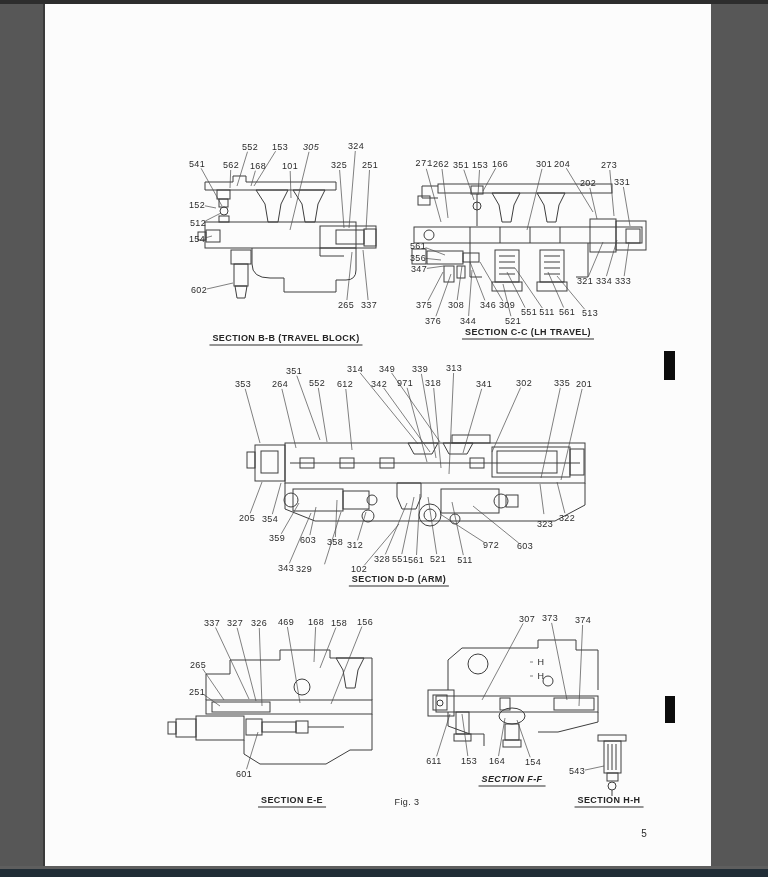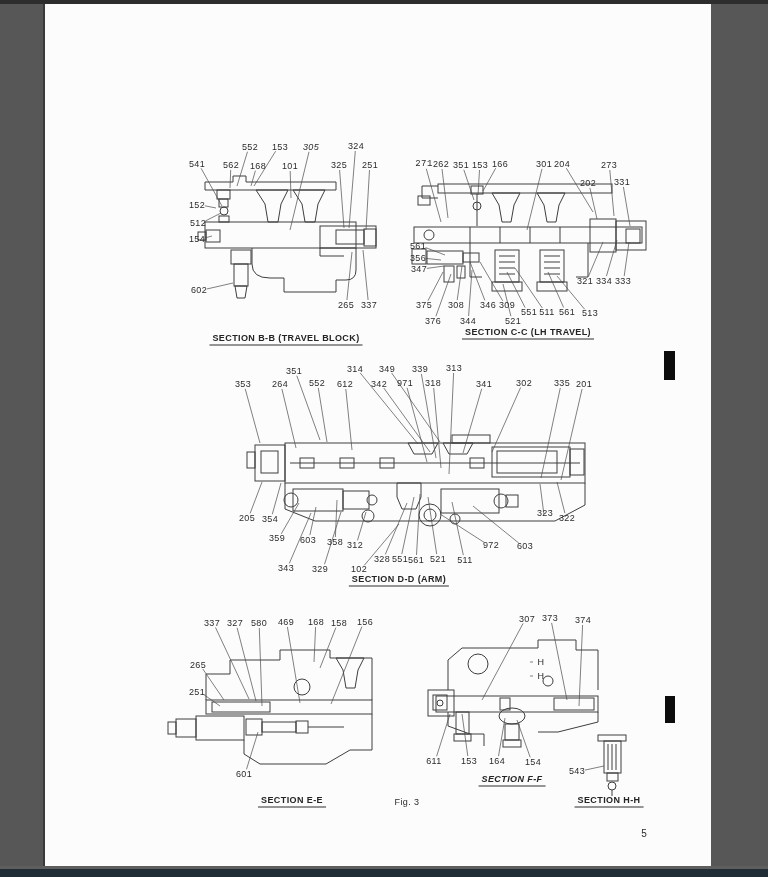--- a/index.html
+++ b/index.html
@@ -344,35 +344,35 @@
     <div class="callout" style="left: 524px; top: 383px;">302</div>
     <div class="callout" style="left: 562px; top: 383px;">335</div>
     <div class="callout" style="left: 584px; top: 384px;">201</div>
     <div class="callout" style="left: 247px; top: 518px;">205</div>
     <div class="callout" style="left: 270px; top: 519px;">354</div>
     <div class="callout" style="left: 277px; top: 538px;">359</div>
     <div class="callout" style="left: 308px; top: 540px;">603</div>
     <div class="callout" style="left: 335px; top: 542px;">358</div>
     <div class="callout" style="left: 355px; top: 545px;">312</div>
     <div class="callout" style="left: 286px; top: 568px;">343</div>
-    <div class="callout" style="left: 320px; top: 569px;">329</div>
+    <div class="callout" style="left: 304px; top: 569px;">329</div>
     <div class="callout" style="left: 359px; top: 569px;">102</div>
     <div class="callout" style="left: 382px; top: 559px;">328</div>
     <div class="callout" style="left: 400px; top: 559px;">551</div>
     <div class="callout" style="left: 416px; top: 560px;">561</div>
     <div class="callout" style="left: 438px; top: 559px;">521</div>
     <div class="callout" style="left: 465px; top: 560px;">511</div>
     <div class="callout" style="left: 491px; top: 545px;">972</div>
     <div class="callout" style="left: 525px; top: 546px;">603</div>
-    <div class="callout" style="left: 545px; top: 513px;">323</div>
+    <div class="callout" style="left: 545px; top: 524px;">323</div>
     <div class="callout" style="left: 567px; top: 518px;">322</div>
     <div class="sec-title" style="left: 292px; top: 801px;">SECTION E-E</div>
     <div class="callout" style="left: 212px; top: 623px;">337</div>
     <div class="callout" style="left: 235px; top: 623px;">327</div>
-    <div class="callout" style="left: 259px; top: 623px;">580</div>
+    <div class="callout" style="left: 259px; top: 623px;">326</div>
     <div class="callout" style="left: 286px; top: 622px;">469</div>
     <div class="callout" style="left: 316px; top: 622px;">168</div>
     <div class="callout" style="left: 339px; top: 623px;">158</div>
     <div class="callout" style="left: 365px; top: 622px;">156</div>
     <div class="callout" style="left: 198px; top: 665px;">265</div>
     <div class="callout" style="left: 197px; top: 692px;">251</div>
     <div class="callout" style="left: 244px; top: 774px;">601</div>
     <div class="sec-title" style="left: 512px; top: 780px; font-style: italic;">SECTION F-F</div>
     <div class="callout" style="left: 527px; top: 619px;">307</div>
     <div class="callout" style="left: 550px; top: 618px;">373</div>

